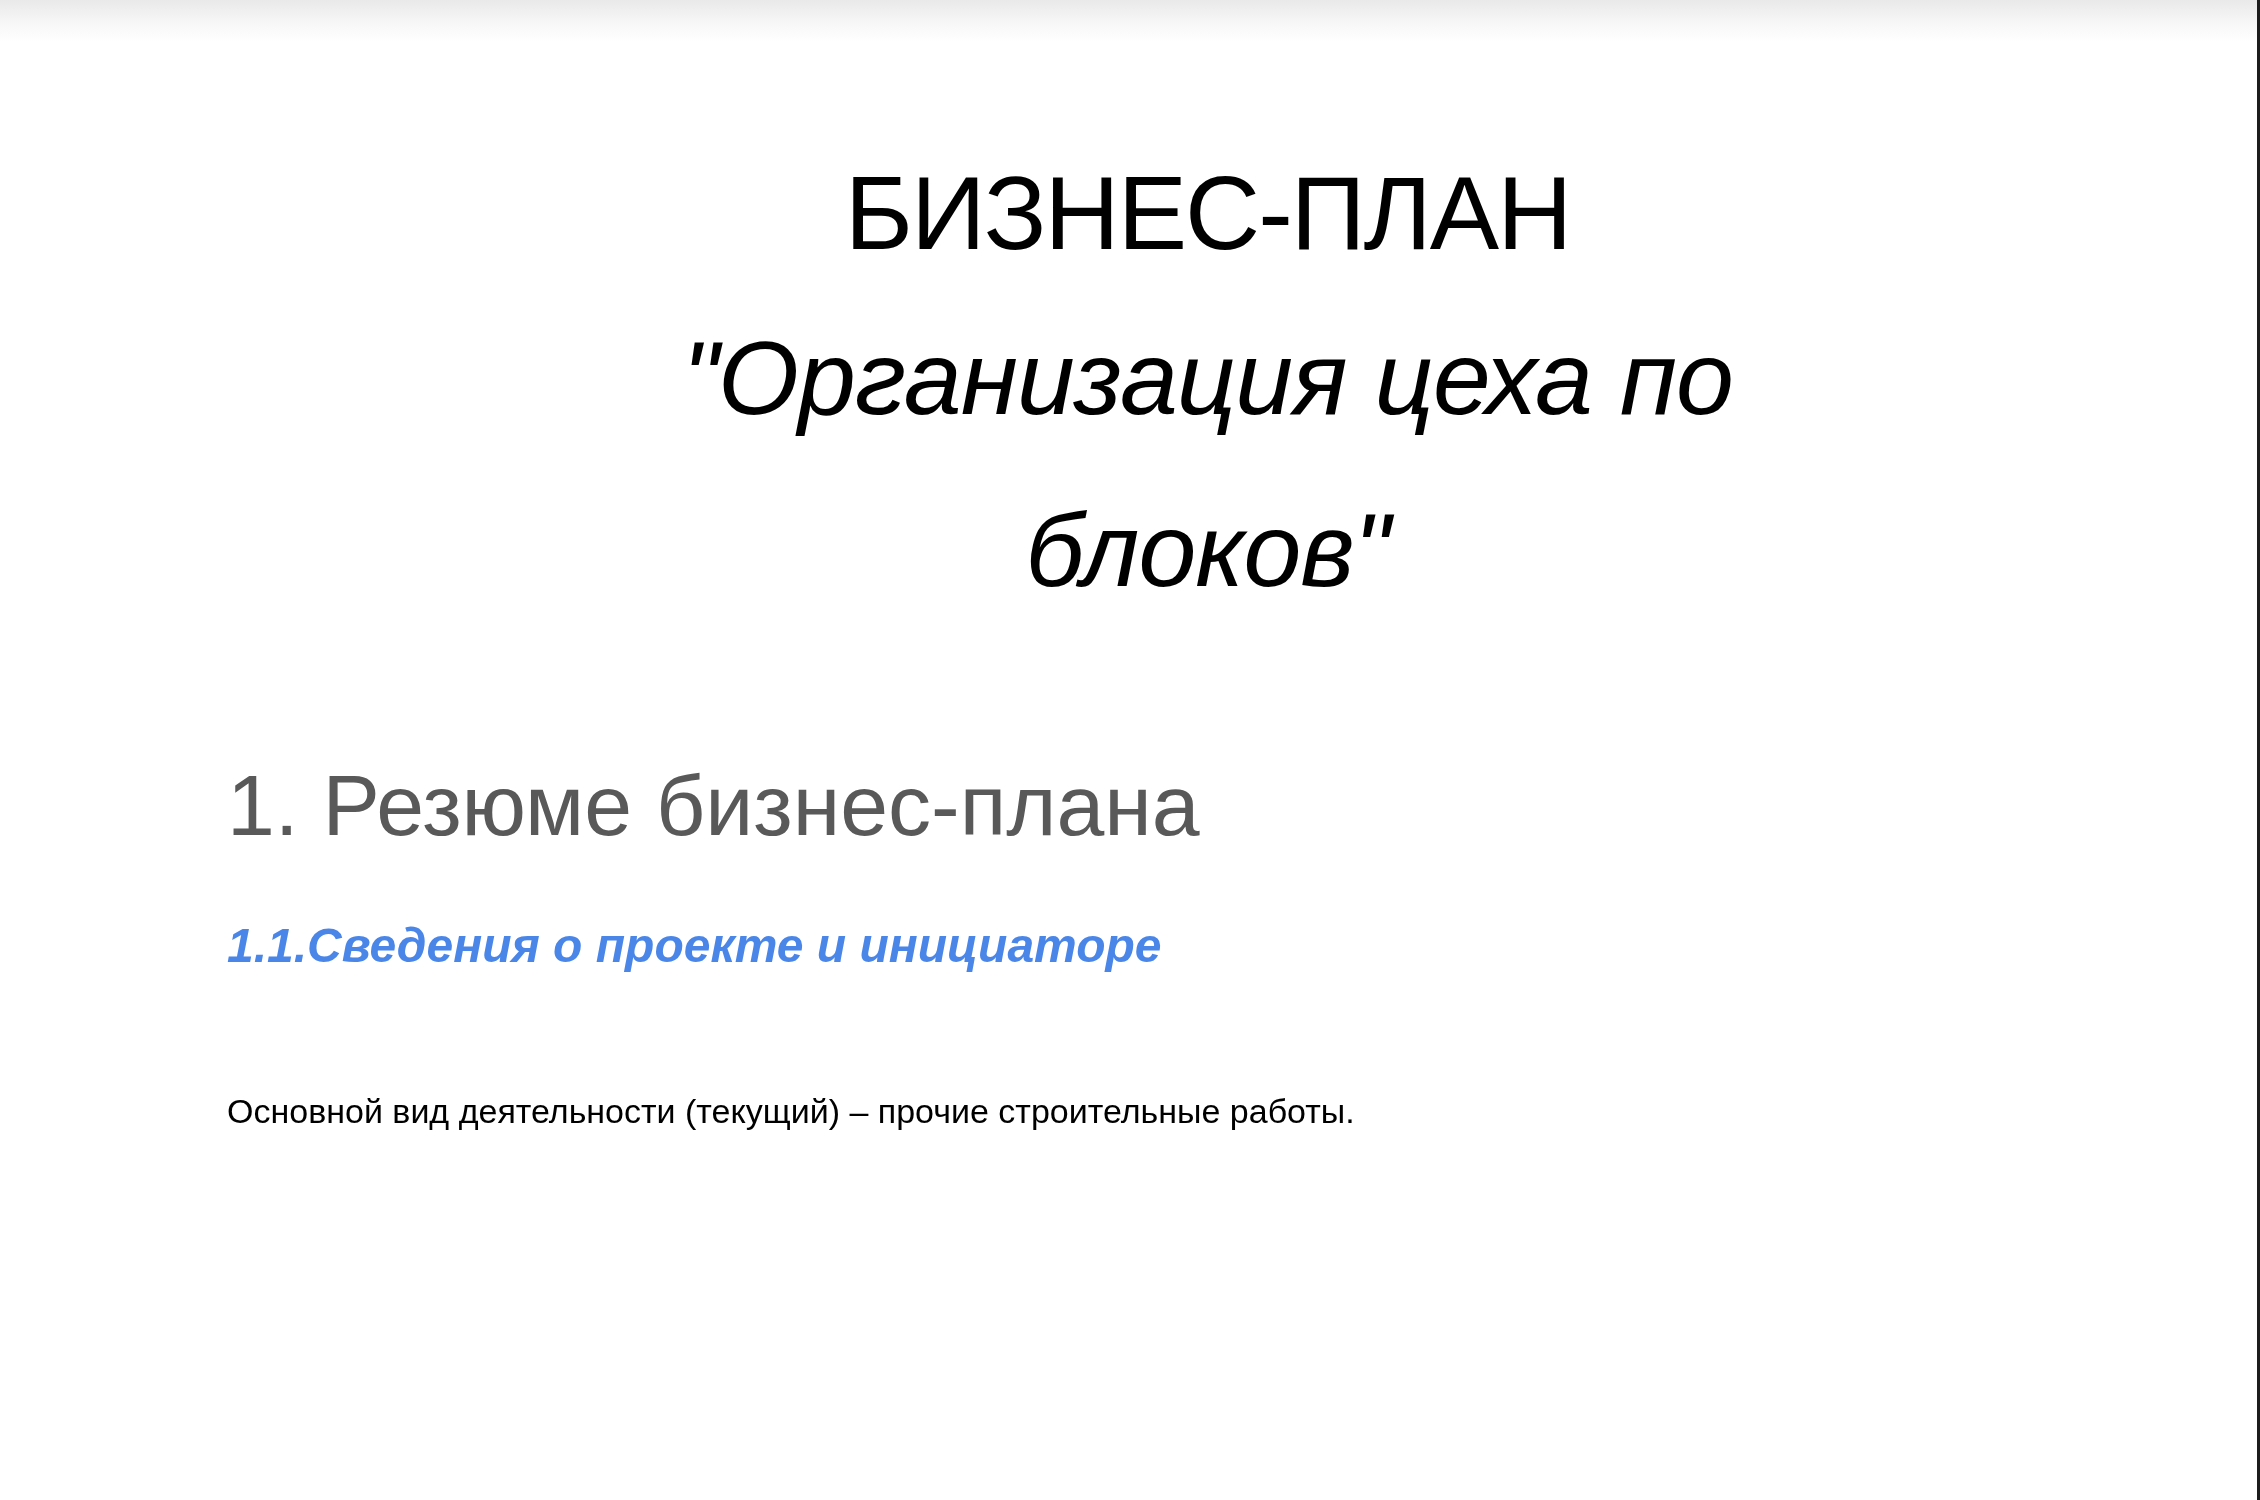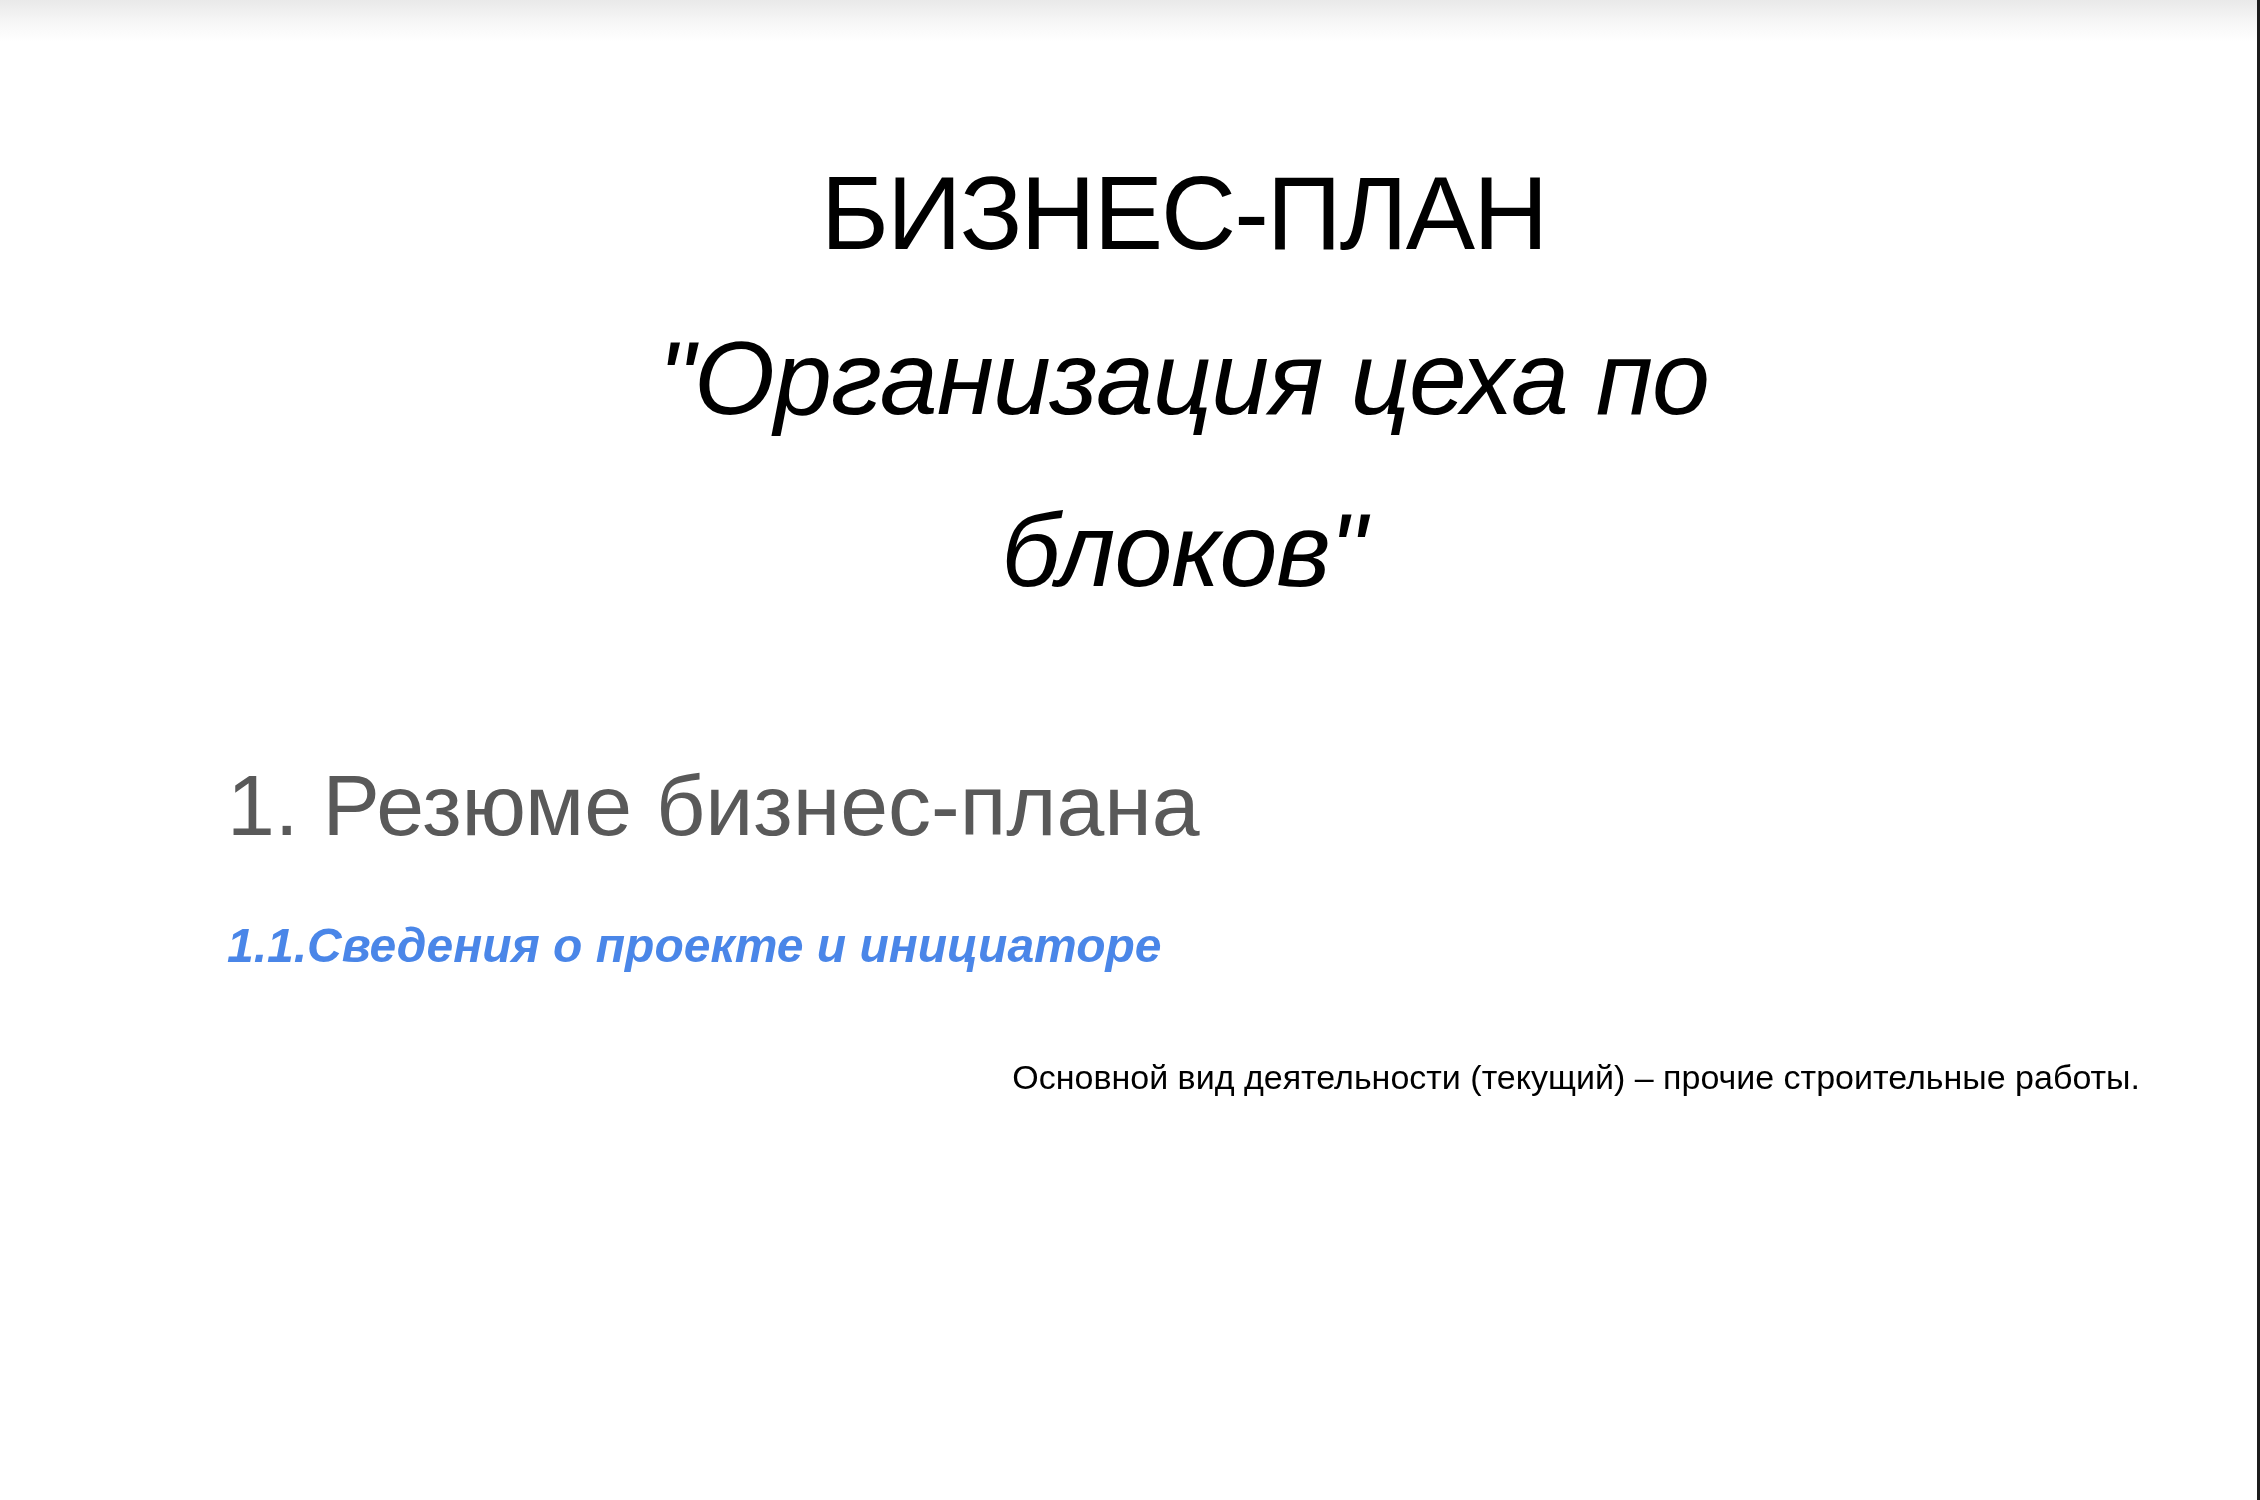--- a/index.html
+++ b/index.html
@@ -30,21 +30,21 @@
   
   .right-edge {
     position: absolute;
     top: 0; right: 0;
     width: 3px;
     height: 100%;
     background: #1c1c1c;
   }
   .content {
     position: relative;
-    padding: 148px 120px 0 227px;
+    padding: 148px 72px 0 227px;
   }
   .doc-title {
     font-size: 104px;
     line-height: 130px;
     font-weight: 400;
     letter-spacing: -2px;
     text-align: center;
     color: #000000;
     white-space: nowrap;
   }
@@ -74,21 +74,21 @@
     color: #4a86e8;
     white-space: nowrap;
     font-style: italic;
   }
   .body-par {
     font-size: 34px;
     line-height: 47px;
     font-weight: 400;
     color: #000000;
   }
-  .par-1 { margin-top: 80px; text-align: right; }
+  .par-1 { margin-top: 114px; }
   .par-2 { margin-top: 44px; }
 </style>
 </head>
 <body>
 
 <div class="page">
   <div class="top-shade"></div>
   <div class="right-edge"></div>
 
   <div class="content">

